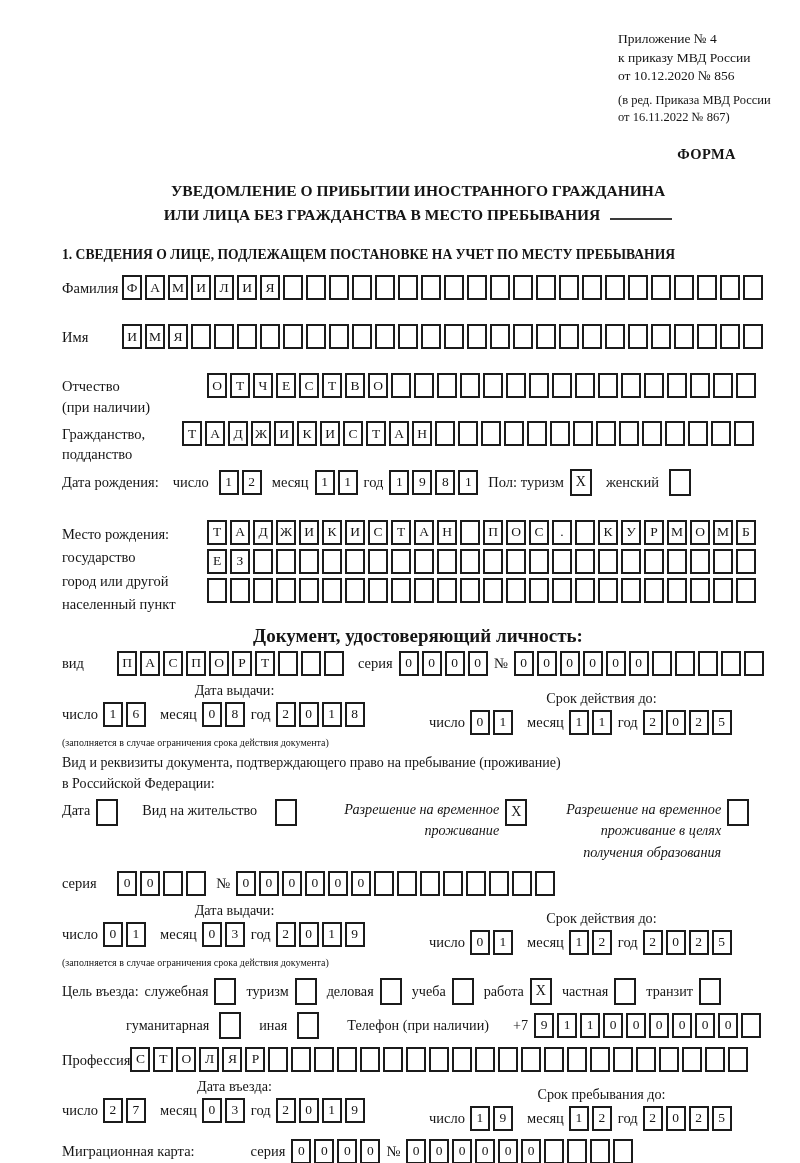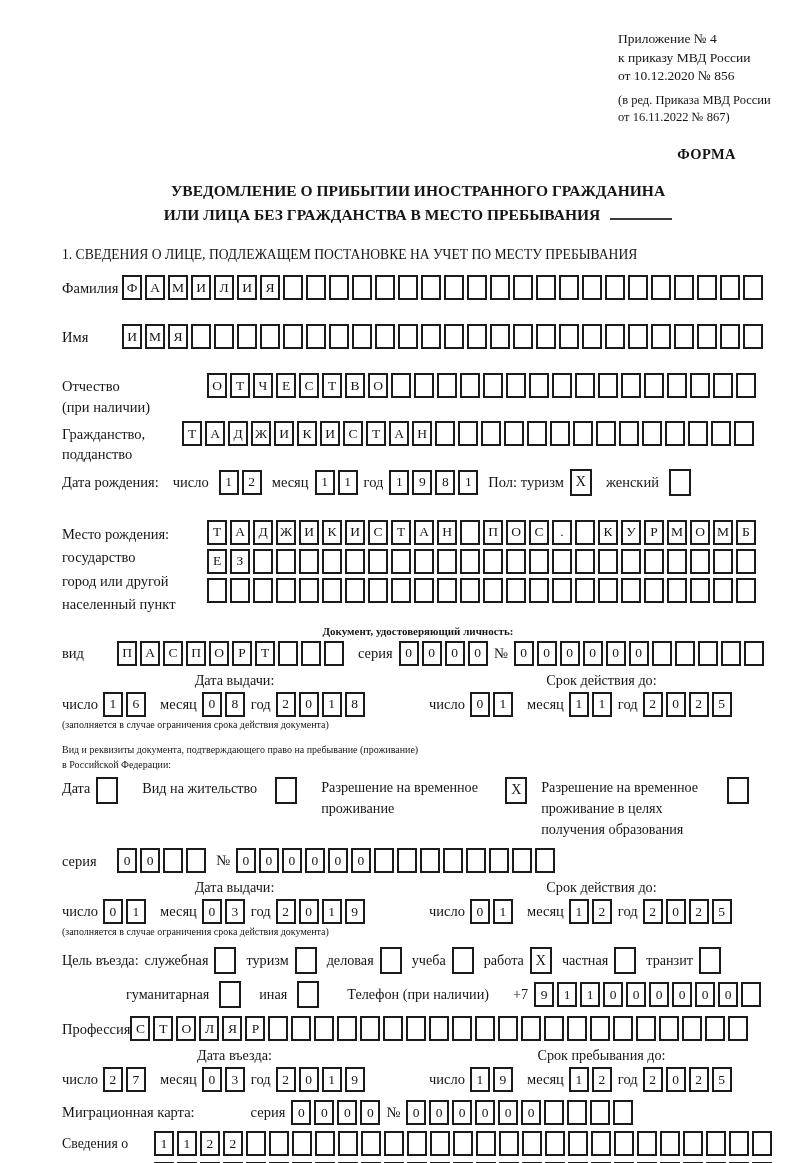--- a/index.html
+++ b/index.html
@@ -7,50 +7,50 @@
     width:800px;height:1163px;background:#fff;position:relative;
     font-family:"Liberation Serif","DejaVu Serif",serif;color:#151515;
     box-sizing:border-box;padding:30px 26px 0 62px;overflow:hidden;
   }
   .appendix{margin-left:556px;font-size:13.5px;line-height:1.38;}
   .appendix .ed{font-size:12.5px;}
   .appendix .ed-first{margin-top:6px;}
   .forma{font-weight:bold;text-align:right;margin:20px 38px 0 0;font-size:14.5px;letter-spacing:.4px;}
   .title{text-align:center;font-weight:bold;font-size:15.5px;margin-top:16px;line-height:1.55;}
   .blankline{display:inline-block;width:62px;border-bottom:2.5px solid #3a3a3a;height:4px;margin-left:10px;}
-  .sec{font-weight:normal;font-size:13.6px;margin-top:20px;white-space:nowrap;}
+  .sec{font-weight:bold;font-size:13.6px;margin-top:20px;white-space:nowrap;}
   .row{display:flex;align-items:flex-start;font-size:14.5px;}
   .mt4{margin-top:4px}.mt6{margin-top:24px}.mt8{margin-top:8px}.mt12{margin-top:12px}
   .lbl{flex:0 0 auto;line-height:1.4;padding-top:3px;}
   .w60{flex-basis:60px}.w63{flex-basis:63px}.w55{flex-basis:55px}.w118{flex-basis:120px}.w145{flex-basis:145px}
   .cells{display:flex;gap:3px;flex:0 0 auto;}
   .cell{
     width:16px;height:21px;border:2px solid #1b1b1b;background:#fff;
     display:inline-flex;align-items:center;justify-content:center;
     font-size:13.5px;flex:0 0 auto;
   }
   .cellcol{display:flex;flex-direction:column;gap:4px;}
   .cb{
     width:18px;height:23px;border:2px solid #1b1b1b;display:inline-flex;flex:0 0 auto;
     align-items:center;justify-content:center;font-size:14px;margin-left:6px;
   }
   .ml6{margin-left:6px}.ml10{margin-left:10px}.ml14{margin-left:14px}.ml18{margin-left:18px}.ml24{margin-left:24px}.ml28{margin-left:28px}
-  .center-heading{text-align:center;font-weight:bold;font-size:11px;margin-top:8px;}
+  .center-heading{text-align:center;font-weight:bold;font-size:19px;margin-top:8px;}
   .dates{display:flex;margin-top:6px;font-size:14.5px;gap:8px;}
   .dcol-l{width:345px;}
-  .dcol-r{flex:1;padding-left:14px;}
+  .dcol-r{flex:1;padding-left:14px;margin-top:8px;}
   .dtitle{text-align:center;font-size:14.2px;}
   .drow{display:flex;align-items:center;margin-top:3px;}
   .drow .dlbl{margin-right:5px;}
   .note{font-size:10px;margin-top:2px;}
-  .intro{font-size:10px;line-height:1.55;margin-top:12px;}
+  .intro{font-size:14px;line-height:1.55;margin-top:4px;}
   .opts{display:flex;align-items:flex-start;margin-top:4px;font-size:14.2px;}
   .opt{display:flex;align-items:flex-start;}
   .opt .olbl{padding-top:3px;}
-  .opt .multi{display:inline-block;text-align:left;line-height:1.5;}
+  .opt .multi{display:inline-block;text-align:right;line-height:1.5;font-style:italic;}
   .w178{width:178px}.w180{width:180px}
   .purpose1{display:flex;align-items:center;margin-top:10px;font-size:14.2px;flex-wrap:nowrap;}
   .purpose2{display:flex;align-items:center;margin-top:7px;font-size:14.2px;margin-left:64px;}
   .reps{display:flex;margin-top:6px;font-size:13.8px;}
   .reps .rlbls{flex:0 0 86px;line-height:1.58;padding-top:2px;}
   .nowrap{white-space:nowrap;}
 </style>
 </head>
 <body>
 

